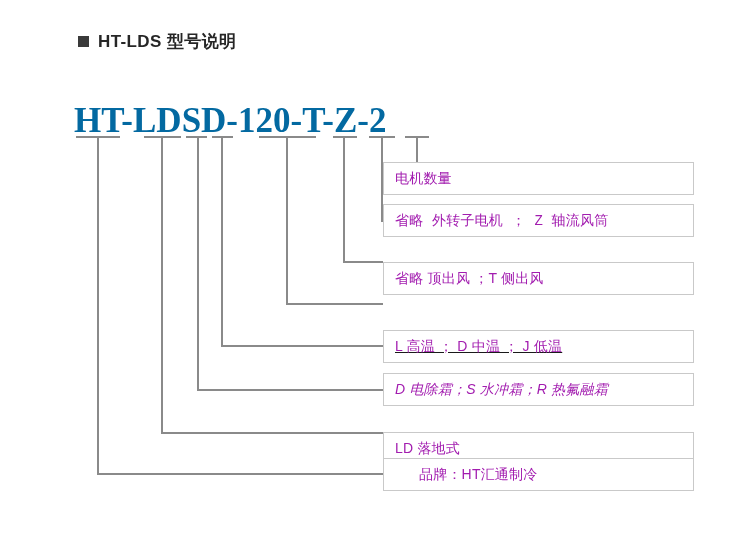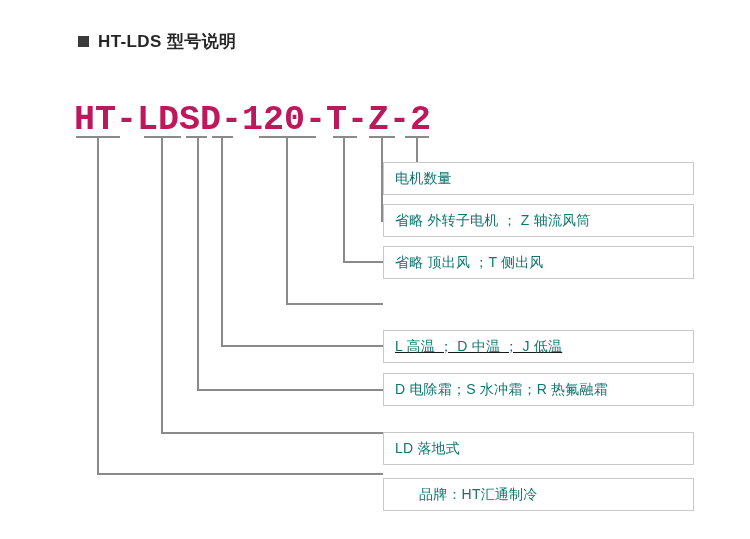--- a/index.html
+++ b/index.html
@@ -44,26 +44,26 @@
     font-weight: bold;
     color: #262626;
     letter-spacing: 0.4px;
   }
 
   
   .model-number {
     position: absolute;
     left: 74px;
     top: 103px;
-    font-family: Liberation Mono, monospace;
+    font-family: Liberation Serif, serif;
     font-weight: bold;
     font-size: 35px;
     line-height: 1;
     letter-spacing: 0px;
-    color: #be185d;
+    color: #0369a1;
     white-space: nowrap;
   }
 
   
   #leaders {
     position: absolute;
     left: 0; top: 0;
     width: 750px;
     height: 539px;
     pointer-events: none;
@@ -77,21 +77,21 @@
     height: 33px;
     box-sizing: border-box;
     border: 1px solid #c9c9c9;
     background: #ffffff;
     display: flex;
     align-items: center;
     padding-left: 11px;
   }
   .box-text {
     font-size: 14px;
-    color: #0f766e;
+    color: #a21caf;
     white-space: nowrap;
     letter-spacing: 0.2px;
   }
 </style>
 </head>
 <body>
 
 <div id="canvas">
 
   <div class="header">
@@ -131,38 +131,38 @@
       <path d="M162 137 L162 433 L383 433"></path>
 
       <path d="M98  137 L98  474 L383 474"></path>
     </g>
   </svg>
 
   <div class="box" style="top:162px;">
     <span class="box-text">电机数量</span>
   </div>
 
-  <div class="box" style="top:204px;">
+  <div class="box" style="top:204px;font-family:Liberation Mono, monospace;">
     <span class="box-text">省略  外转子电机  ；  Z  轴流风筒</span>
   </div>
 
-  <div class="box" style="top:246px;">
+  <div class="box" style="top:262px;">
     <span class="box-text">省略  顶出风 ；T  侧出风</span>
   </div>
 
 
   <div class="box" style="top:330px;text-decoration:underline;">
     <span class="box-text">L  高温 ；  D  中温  ；  J  低温</span>
   </div>
 
-  <div class="box" style="top:373px;">
+  <div class="box" style="top:373px;font-style:italic;">
     <span class="box-text">D  电除霜；S  水冲霜；R  热氟融霜</span>
   </div>
 
   <div class="box" style="top:416px;margin-top:16px;">
     <span class="box-text">LD  落地式</span>
   </div>
 
-  <div class="box" style="top:478px;padding-left:35px;">
+  <div class="box" style="top:458px;padding-left:35px;">
     <span class="box-text">品牌：HT汇通制冷</span>
   </div>
 
 </div>
 
 </body></html>

